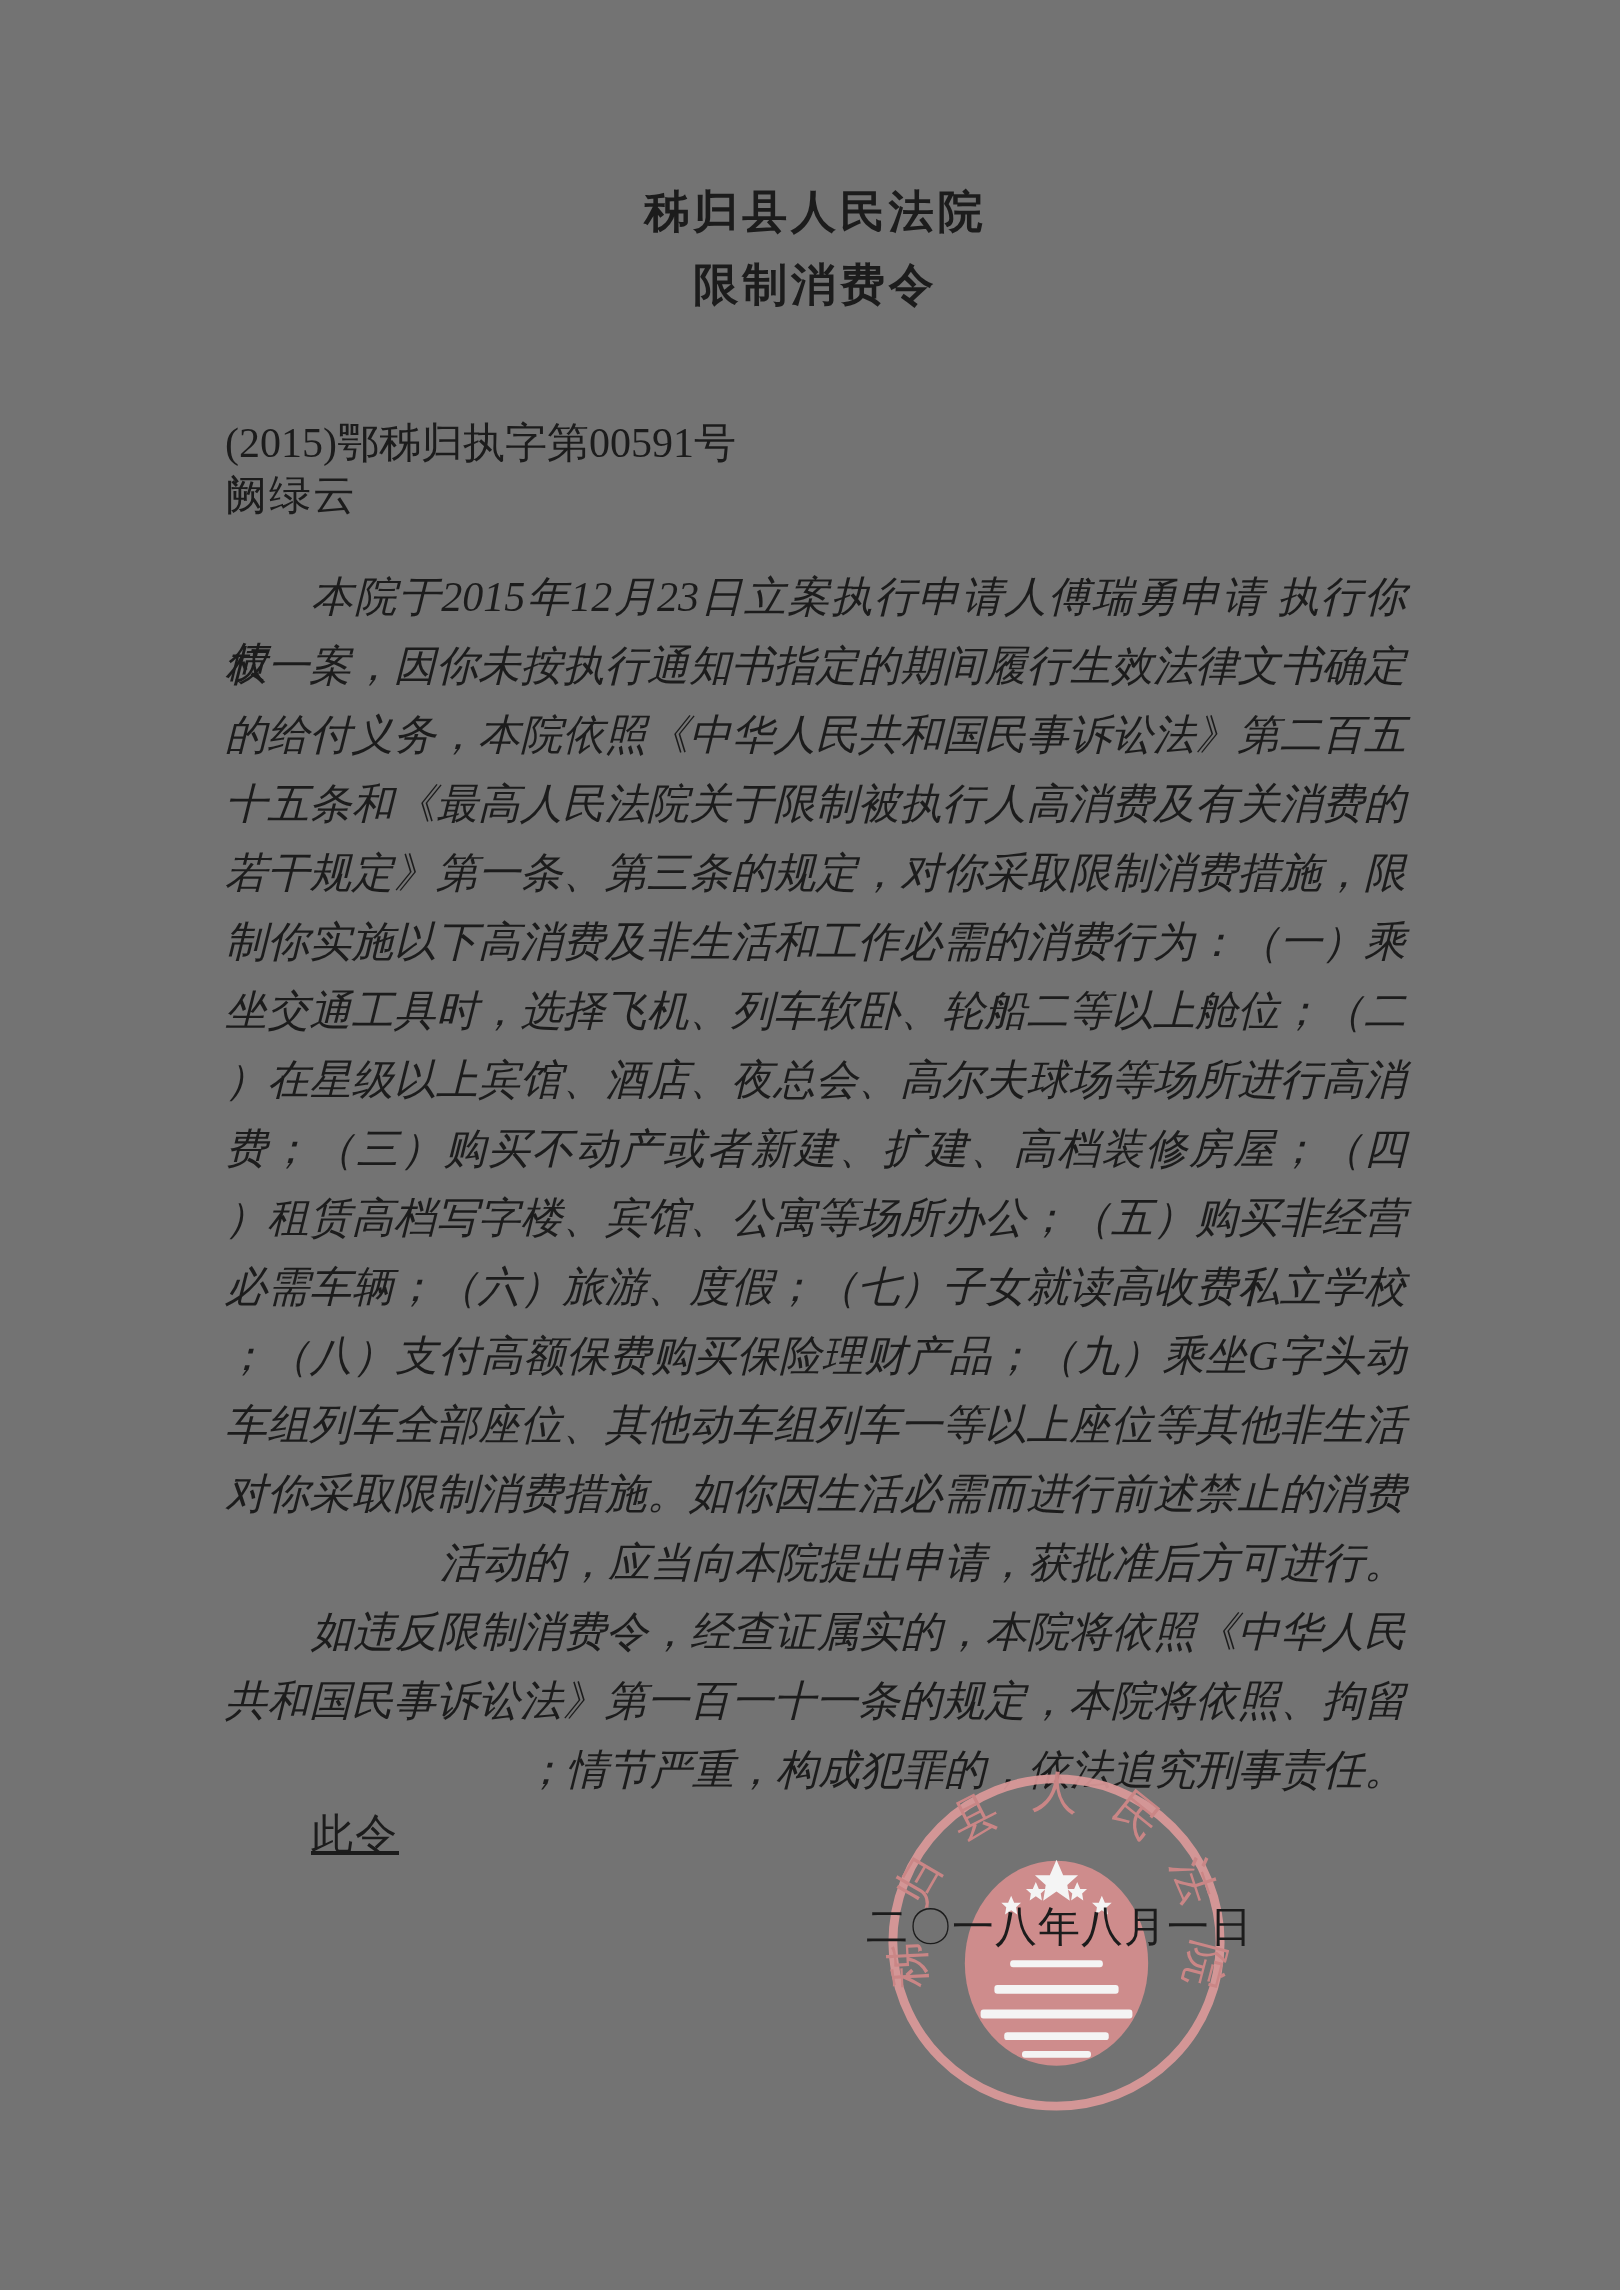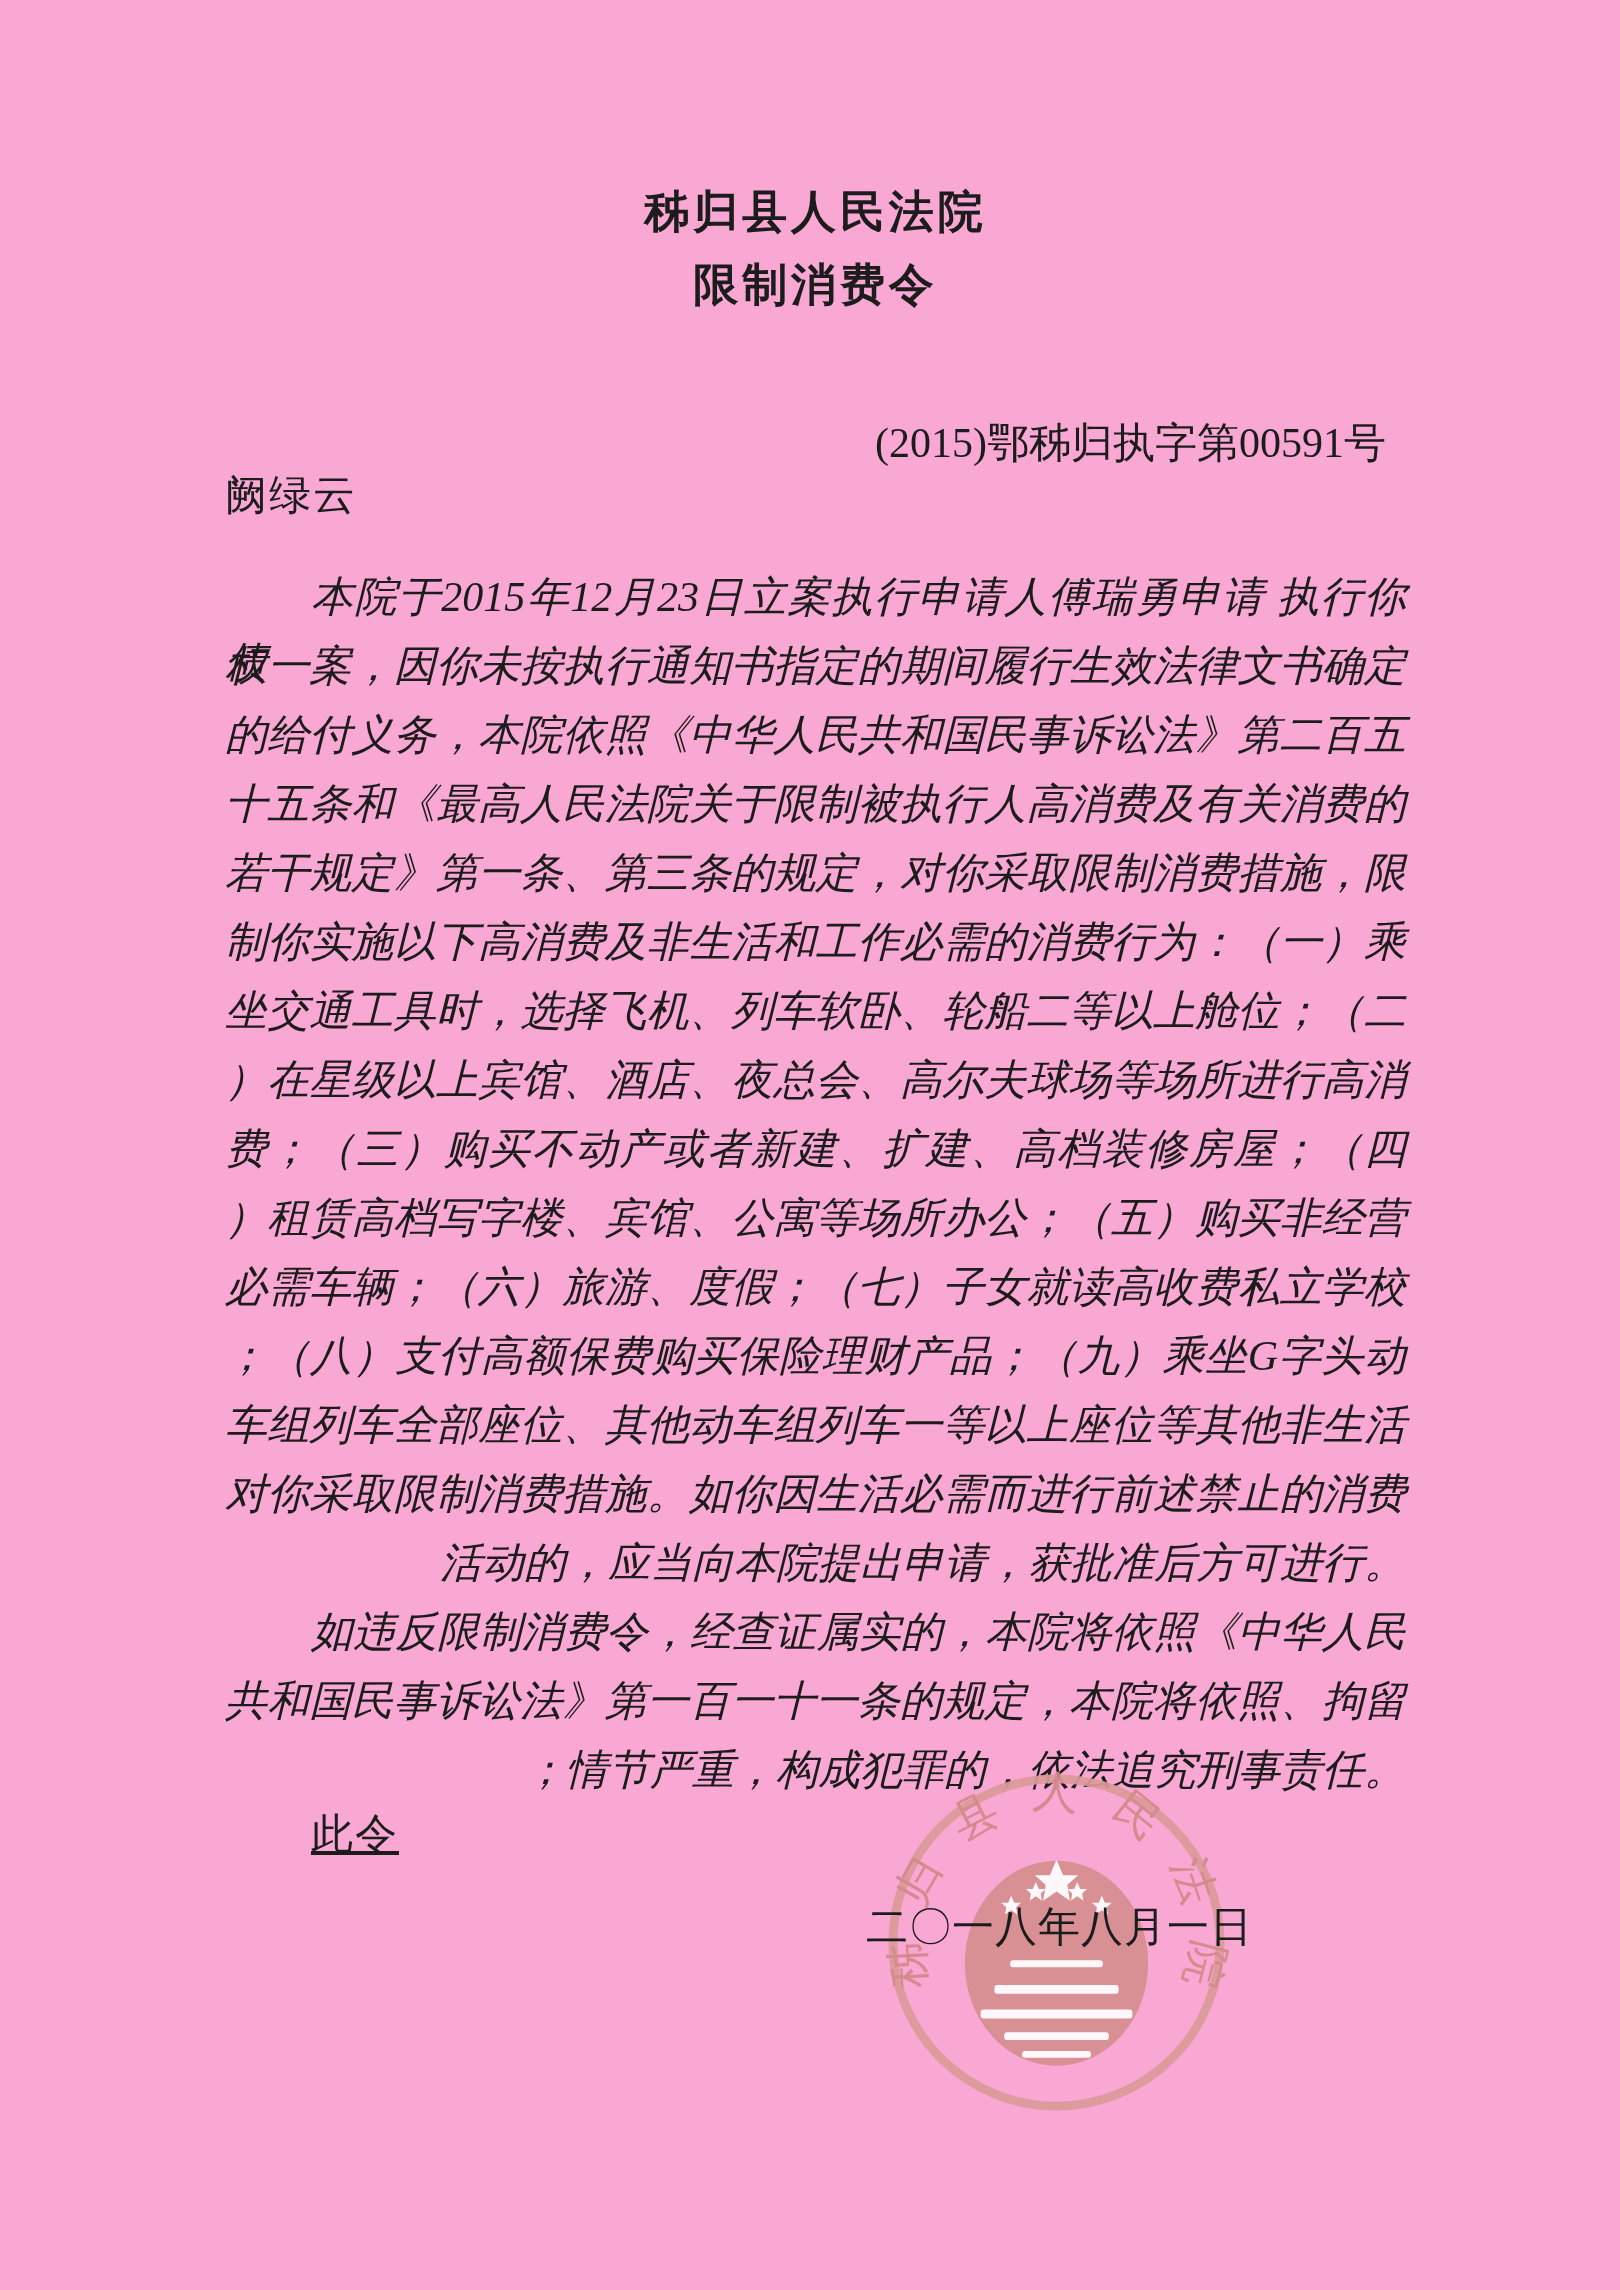--- a/index.html
+++ b/index.html
@@ -1,33 +1,33 @@
 <!DOCTYPE html>
 <html lang="zh"><head>
 <meta charset="utf-8">
 <style>
   html,body{margin:0;padding:0;background:#e8e8e8;}
   .page{
     position:relative;
     width:1620px;height:2291px;
     margin:0 auto;
-    background:#f9a8d4;
+    background:#737373;
     overflow:hidden;
     font-family:"Liberation Serif","DejaVu Serif",serif;
     color:#1c1c1c;
   }
   .title-block{
     position:absolute;top:184px;left:225px;width:1181px;
     text-align:center;font-weight:bold;
   }
   .title-line{font-size:45px;line-height:57px;letter-spacing:3.9px;}
   .title-line + .title-line{margin-top:15.7px;}
   .case-number{
     position:absolute;top:418px;left:225px;width:1161px;
-    text-align:right;font-size:42px;line-height:51px;
+    text-align:left;font-size:42px;line-height:51px;
   }
   .addressee{
     position:absolute;top:470px;left:225px;
     font-size:42px;line-height:51px;letter-spacing:2px;
   }
   .body-text{
     position:absolute;top:565px;left:225px;width:1181px;
     font-size:42px;
     font-style:italic;
   }

